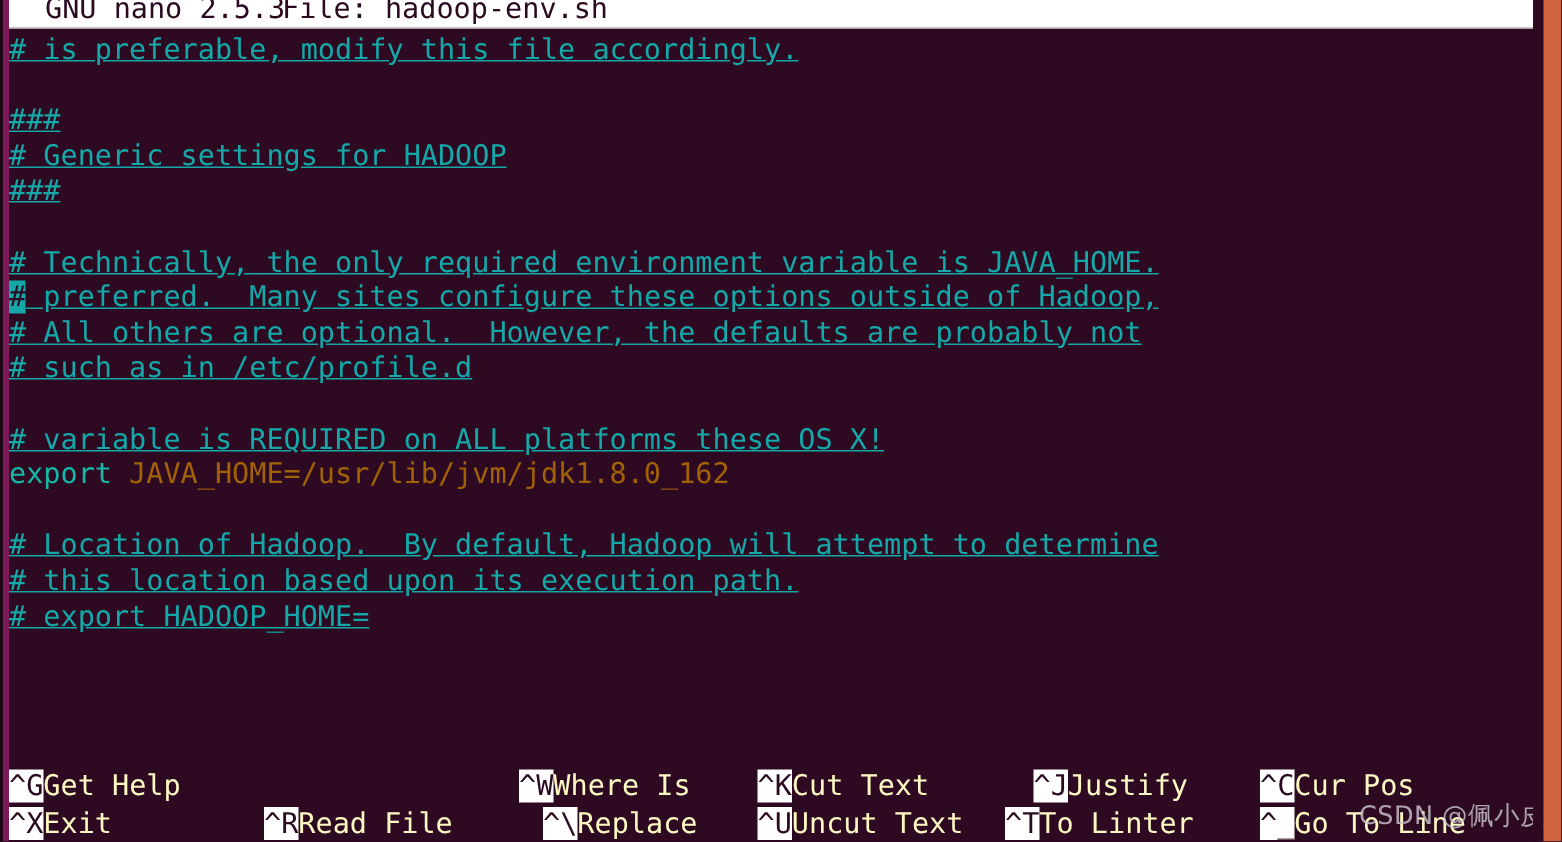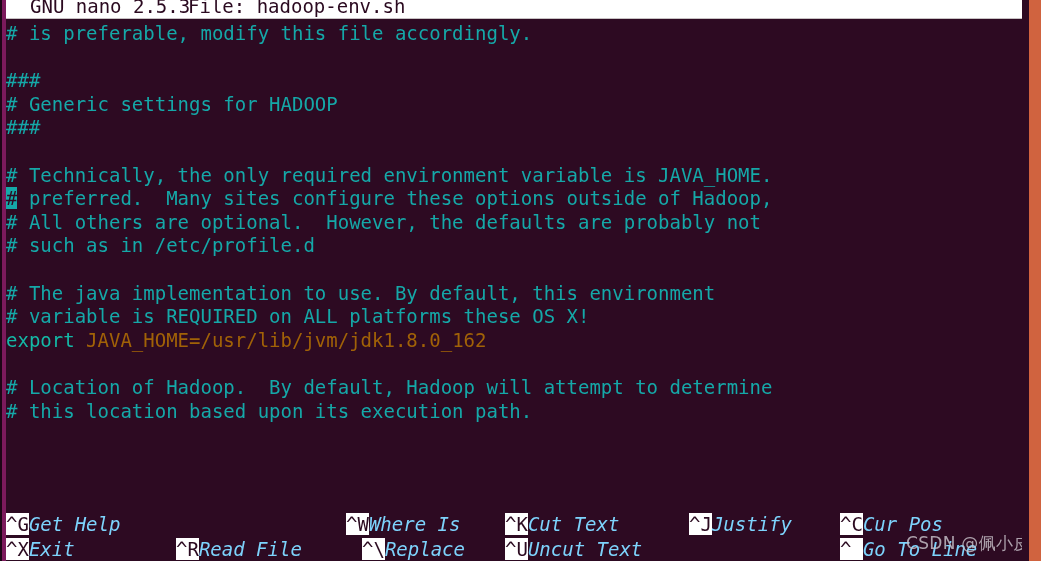--- a/index.html
+++ b/index.html
@@ -52,21 +52,21 @@
   }
   .line {
     height:23.6px;
     white-space:pre;
     font-size:19px;
     line-height:23.6px;
     color:#1ba5a5;
     letter-spacing:0px;
   }
   .line.blank { color:transparent; }
-  .tok-comment { color:#15a8a8; }
+  .tok-comment { color:#15a8a8;text-decoration:underline; }
   .tok-keyword { color:#14b8a6; }
   .tok-plain   { color:#a16207; }
   .cursor {
     background:#15a8a8;
     color:#2d0a22;
   }
 
   
   #shortcuts {
     position:absolute; left:6px; top:512px; width:1016px; height:49px;
@@ -82,22 +82,21 @@
     white-space:pre;
     font-size:19px;
     line-height:24.5px;
   }
   .sc-key {
     background:#ffffff;
     color:#2b0a20;
     padding:0 0px;
   }
   .sc-label {
-    color:#7dd3fc;
-    font-style:italic;
+    color:#fef9c3;
   }
 
   
   #watermark {
     position:absolute;
     left:906px; top:532px;
     font-family:"DejaVu Sans","Liberation Sans",sans-serif;
     font-size:17px;
     color:#c9c3cb;
     opacity:0.82;
@@ -124,41 +123,42 @@
     <div class="line blank"></div>
     <div class="line tok-comment">###</div>
     <div class="line tok-comment"># Generic settings for HADOOP</div>
     <div class="line tok-comment">###</div>
     <div class="line blank"></div>
     <div class="line tok-comment"># Technically, the only required environment variable is JAVA_HOME.</div>
     <div class="line"><span class="cursor">#</span><span class="tok-comment"> preferred.  Many sites configure these options outside of Hadoop,</span></div>
     <div class="line tok-comment"># All others are optional.  However, the defaults are probably not</div>
     <div class="line tok-comment"># such as in /etc/profile.d</div>
     <div class="line blank"></div>
-    <div class="line tok-comment"># The java implementation to use. By default, this environment</div>
     <div class="line tok-comment"># variable is REQUIRED on ALL platforms these OS X!</div>
     <div class="line"><span class="tok-keyword">export</span><span class="tok-plain"> JAVA_HOME=/usr/lib/jvm/jdk1.8.0_162</span></div>
     <div class="line blank"></div>
     <div class="line tok-comment"># Location of Hadoop.  By default, Hadoop will attempt to determine</div>
     <div class="line tok-comment"># this location based upon its execution path.</div>
+    <div class="line tok-comment"># export HADOOP_HOME=</div>
   </div>
 
   <div id="shortcuts">
     <div class="sc-row">
       <div class="sc-item" style="left:0px"><span class="sc-key">^G</span><span class="sc-label">Get Help</span></div>
       <div class="sc-item" style="left:340px"><span class="sc-key">^W</span><span class="sc-label">Where Is</span></div>
       <div class="sc-item" style="left:499px"><span class="sc-key">^K</span><span class="sc-label">Cut Text</span></div>
       <div class="sc-item" style="left:683px"><span class="sc-key">^J</span><span class="sc-label">Justify</span></div>
       <div class="sc-item" style="left:834px"><span class="sc-key">^C</span><span class="sc-label">Cur Pos</span></div>
     </div>
     <div class="sc-row">
       <div class="sc-item" style="left:0px"><span class="sc-key">^X</span><span class="sc-label">Exit</span></div>
       <div class="sc-item" style="left:170px"><span class="sc-key">^R</span><span class="sc-label">Read File</span></div>
       <div class="sc-item" style="left:356px"><span class="sc-key">^\</span><span class="sc-label">Replace</span></div>
       <div class="sc-item" style="left:499px"><span class="sc-key">^U</span><span class="sc-label">Uncut Text</span></div>
+      <div class="sc-item" style="left:664px"><span class="sc-key">^T</span><span class="sc-label">To Linter</span></div>
       <div class="sc-item" style="left:834px"><span class="sc-key">^_</span><span class="sc-label">Go To Line</span></div>
     </div>
   </div>
 
   <div id="watermark">CSDN @佩小皮</div>
 
   <div class="edge-right-dark"></div>
   <div class="edge-right-orange"></div>
 
 </div>

